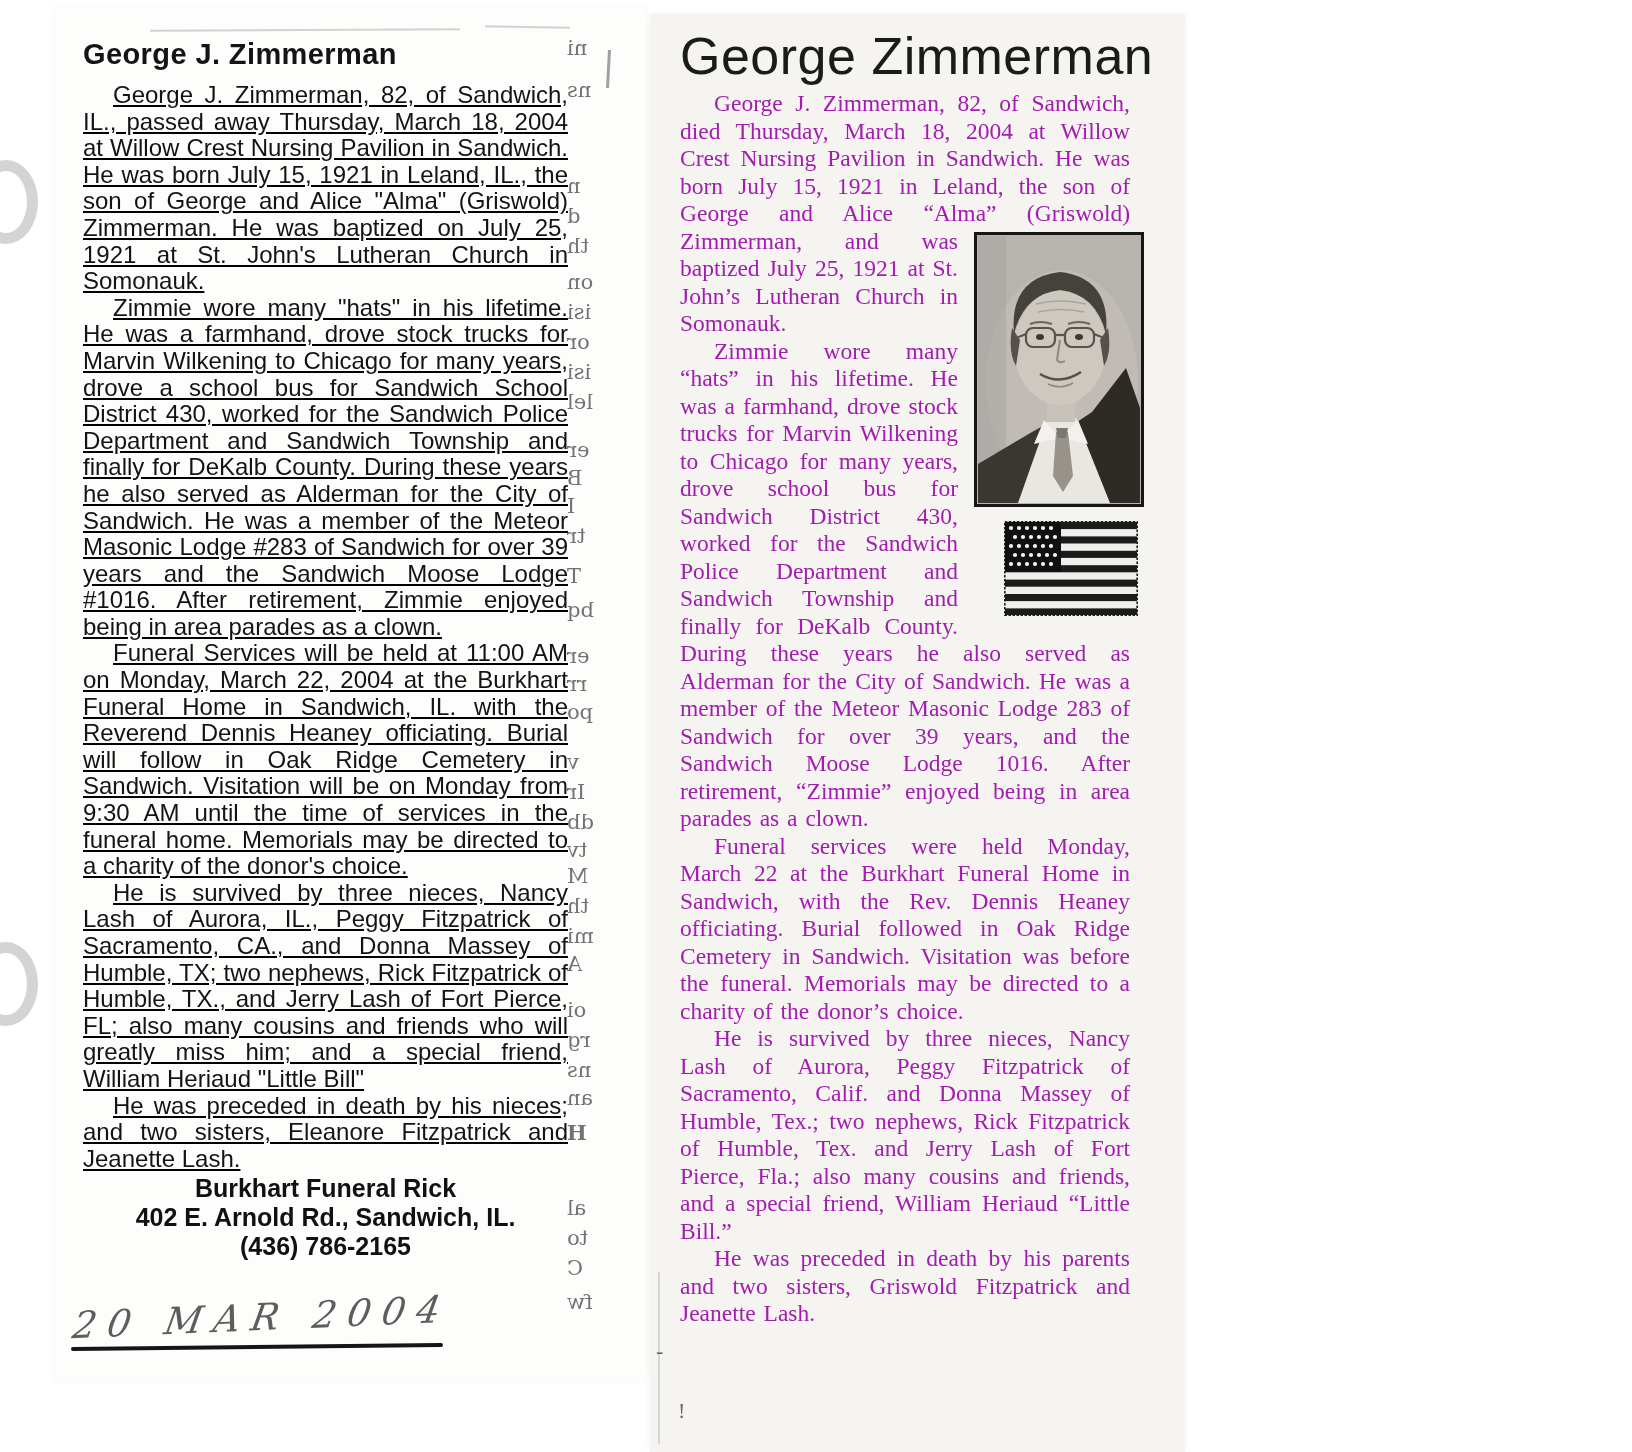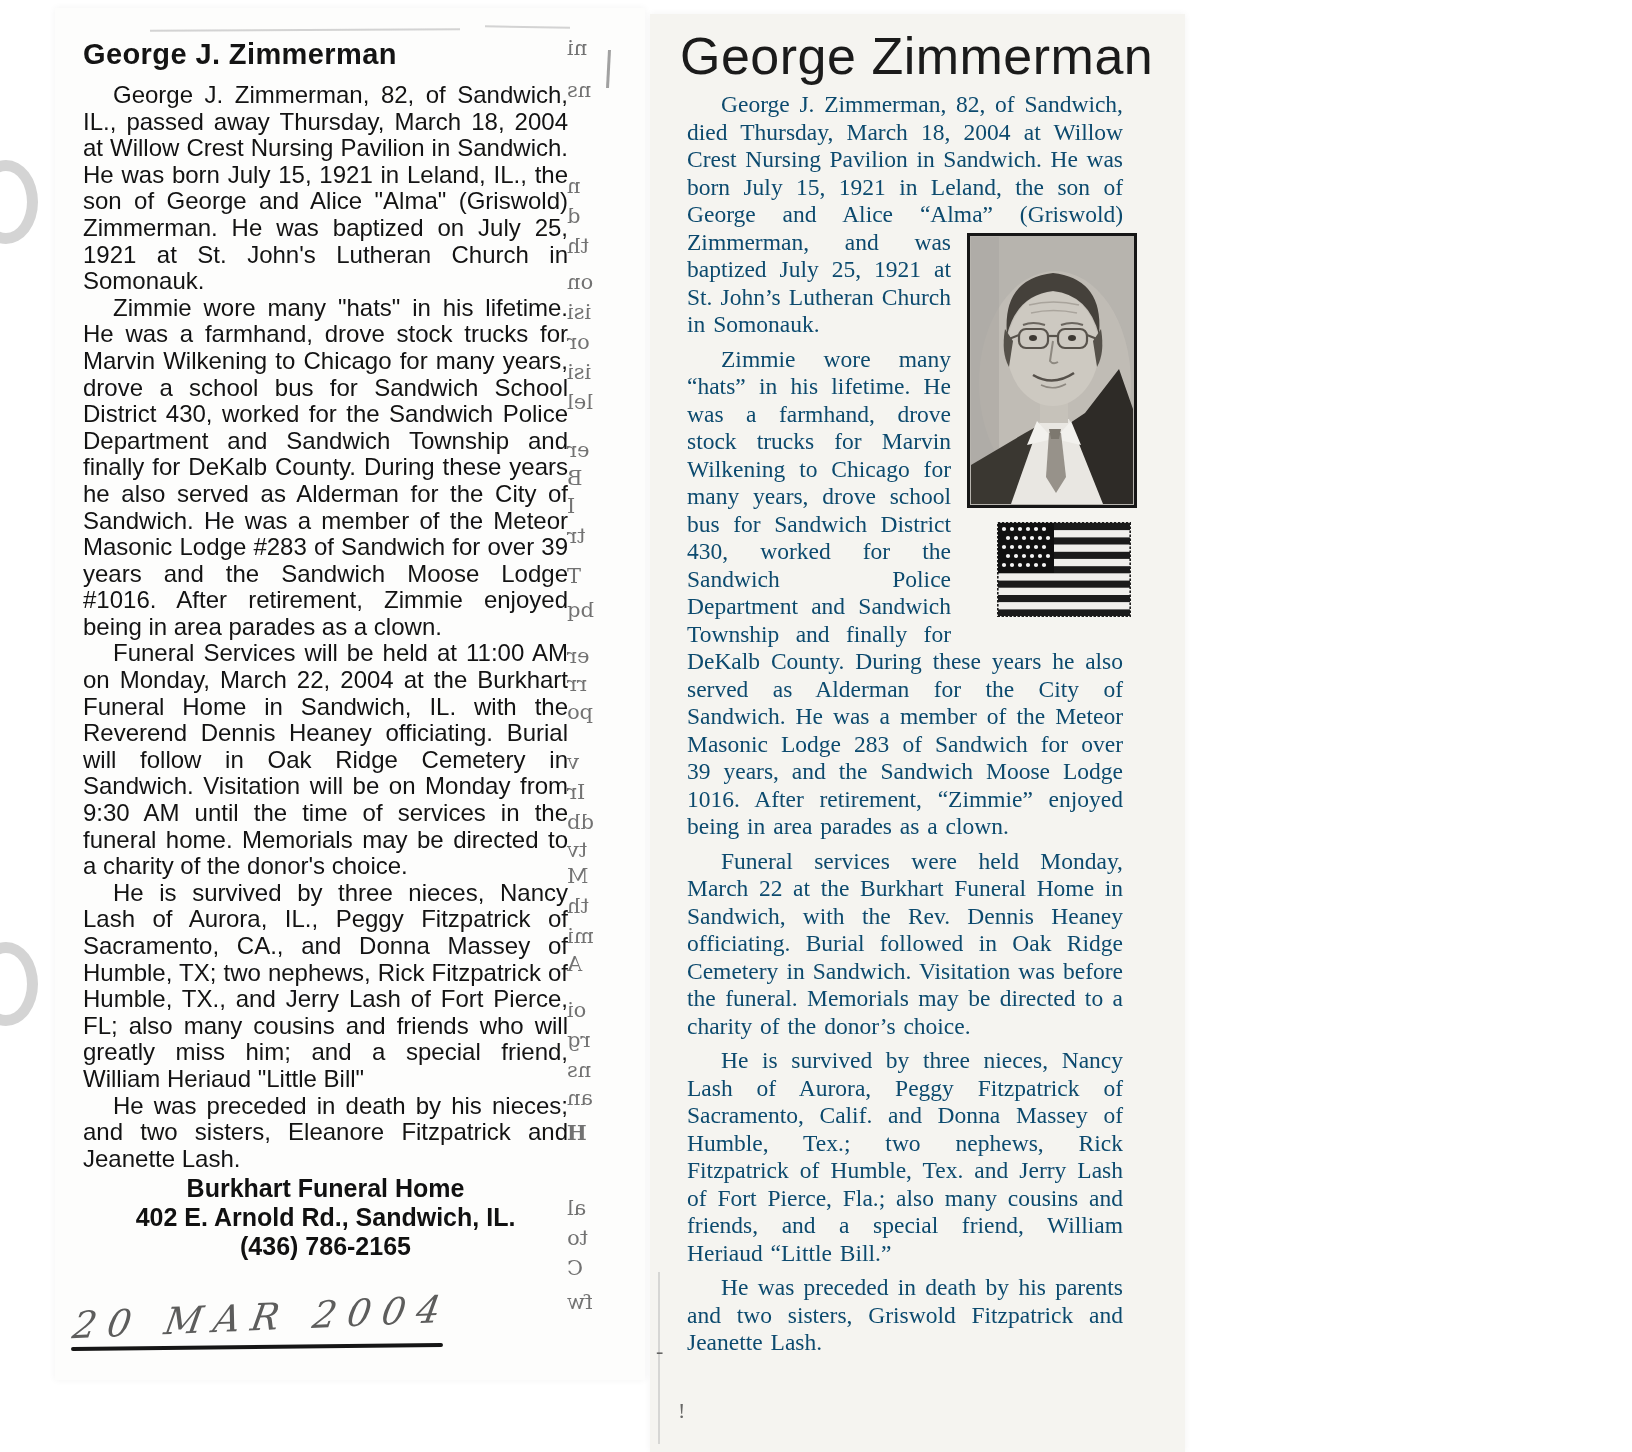--- a/index.html
+++ b/index.html
@@ -14,21 +14,21 @@
   #left-clip{
     left:55px;top:8px;width:590px;height:1372px;
     background:#fdfdfc;
     box-shadow:0 0 7px rgba(0,0,0,0.05);
   }
   .l-headline{
     font:700 29px/32px "Liberation Sans",sans-serif;
     color:#141414;letter-spacing:.4px;
     margin:30px 77px 12px 28px;
   }
-  .lbody{padding:0 77px 0 28px;}
+  .lbody{padding:0 77px 0 28px;text-decoration:underline;}
   .lbody p{
     margin:0;text-align:justify;text-indent:30px;
     font:400 24px/26.6px "Liberation Sans",sans-serif;
     color:#131313;
   }
   .lfooter{
     margin:2px 77px 0 28px;text-align:center;
     font:700 25px/29px "Liberation Sans",sans-serif;color:#111;
   }
   .handwriting{
@@ -61,23 +61,23 @@
     background:#f5f4f0;
     box-shadow:0 0 7px rgba(0,0,0,0.05);
     padding:14px 55px 0 30px;
   }
   .r-headline{
     font:400 52px/56px "Liberation Sans",sans-serif;
     color:#1b1b1b;letter-spacing:.5px;white-space:nowrap;
     margin:0 0 6px 0;
   }
   .rbody p{
-    margin:7px;text-align:justify;text-indent:34px;
+    margin:0;text-align:justify;text-indent:34px;
     font:400 23.5px/27.5px "Liberation Serif",serif;
-    color:#0c4a6e;word-spacing:2px;
+    color:#a21caf;word-spacing:2px;
   }
   .photo-float{
     float:right;width:170px;margin:4px -14px 8px 16px;
   }
   .photo-frame{display:block;}
   .flag-wrap{display:block;margin:14px 0 0 30px;}
   .crease{
     position:absolute;left:8px;top:1258px;width:2px;height:172px;
     background:#c2c2c2;opacity:.6;
   }
@@ -110,21 +110,21 @@
 
   <div class="lbody">
     <p>George J. Zimmerman, 82, of Sandwich, IL., passed away Thursday, March 18, 2004 at Willow Crest Nursing Pavilion in Sandwich. He was born July 15, 1921 in Leland, IL., the son of George and Alice "Alma" (Griswold) Zimmerman. He was baptized on July 25, 1921 at St. John's Lutheran Church in Somonauk.</p>
     <p>Zimmie wore many "hats" in his lifetime. He was a farmhand, drove stock trucks for Marvin Wilkening to Chicago for many years, drove a school bus for Sandwich School District 430, worked for the Sandwich Police Department and Sandwich Township and finally for DeKalb County. During these years he also served as Alderman for the City of Sandwich. He was a member of the Meteor Masonic Lodge #283 of Sandwich for over 39 years and the Sandwich Moose Lodge #1016. After retirement, Zimmie enjoyed being in area parades as a clown.</p>
     <p>Funeral Services will be held at 11:00 AM on Monday, March 22, 2004 at the Burkhart Funeral Home in Sandwich, IL. with the Reverend Dennis Heaney officiating. Burial will follow in Oak Ridge Cemetery in Sandwich. Visitation will be on Monday from 9:30 AM until the time of services in the funeral home. Memorials may be directed to a charity of the donor's choice.</p>
     <p>He is survived by three nieces, Nancy Lash of Aurora, IL., Peggy Fitzpatrick of Sacramento, CA., and Donna Massey of Humble, TX; two nephews, Rick Fitzpatrick of Humble, TX., and Jerry Lash of Fort Pierce, FL; also many cousins and friends who will greatly miss him; and a special friend, William Heriaud "Little Bill"</p>
     <p>He was preceded in death by his nieces; and two sisters, Eleanore Fitzpatrick and Jeanette Lash.</p>
   </div>
 
   <div class="lfooter">
-    <div>Burkhart Funeral Home</div>
+    <div>Burkhart Funeral Rick</div>
     <div>402 E. Arnold Rd., Sandwich, IL.</div>
     <div>(436) 786-2165</div>
   </div>
 
   <div class="handwriting">20 MAR 2004</div>
   <div class="hand-underline"></div>
 
   <div class="bleed-col">
       <span style="top: 28px;">ni</span>
       <span style="top: 70px;">ns</span>

